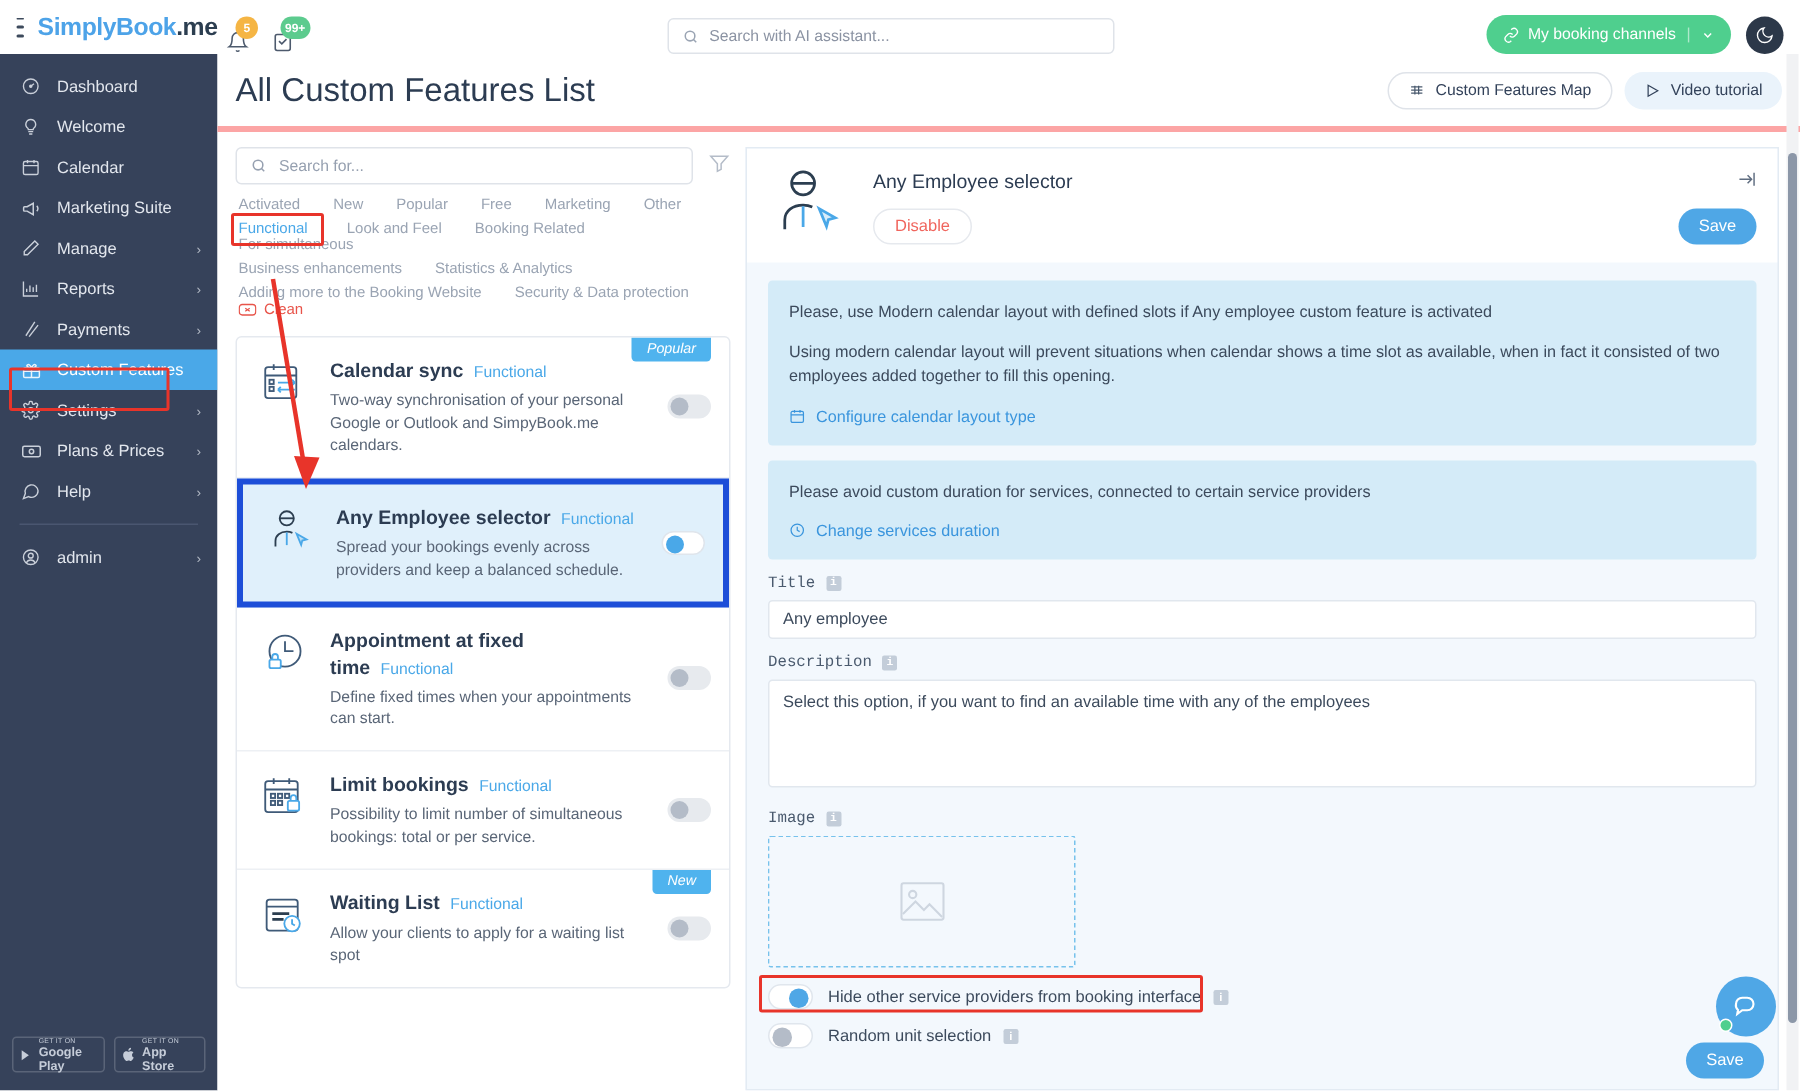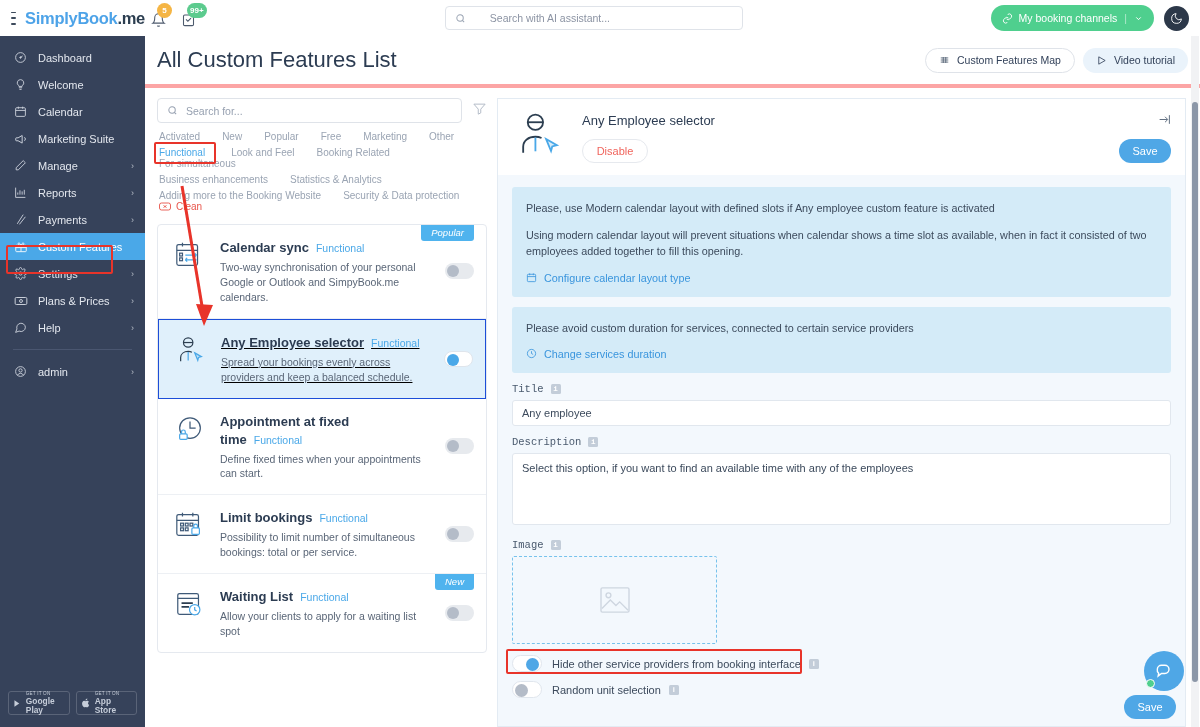--- a/index.html
+++ b/index.html
@@ -6,42 +6,42 @@
   html, body {
     width: 1200px; height: 727px;
     font-family: "Liberation Sans", sans-serif;
     background: #ffffff; overflow: hidden;
   }
   .app { position: relative; width: 1200px; height: 727px; display: flex; flex-direction: column; }
 
   
   .topbar {
     height: 36px; min-height: 36px; background: #fff;
-    display: flex; align-items: center; position: relative; z-index: 20;
+    display: flex; align-items: flex-end; position: relative; z-index: 20;
   }
   .topbar-left { width: 145px; display: flex; align-items: center; gap: 9px; padding-left: 11px; height: 36px; }
   .hamburger { width: 17px; height: 13px; display: flex; flex-direction: column; justify-content: space-between; cursor: pointer; }
   .hamburger i { display: block; height: 1.6px; background: #3d4a5c; border-radius: 1px; }
   .brand { font-size: 16.5px; font-weight: 700; letter-spacing: -.3px; white-space: nowrap; }
   .brand .b1 { color: #4da3e8; }
   .brand .b2 { color: #2c3e50; }
   .topbar-icons { display: flex; align-items: center; gap: 12px; padding-left: 4px; position: relative; }
   .tb-ic { position: relative; width: 18px; height: 20px; display: flex; align-items: flex-end; justify-content: center; cursor: pointer; }
   .badge {
     position: absolute; top: -5px; left: 8px; min-width: 15px; height: 15px;
     border-radius: 8px; color: #fff; font-size: 8px; font-weight: 700;
     display: flex; align-items: center; justify-content: center; padding: 0 3px;
   }
   .badge.amber { background: #f5b544; }
   .badge.green { background: #5ccb8e; }
 
   .topsearch-wrap { flex: 1; display: flex; justify-content: center; }
   .topsearch {
     width: 298px; height: 24px; border: 1px solid #dfe3e9; border-radius: 4px;
-    display: flex; align-items: center; gap: 24px; padding: 0 9px; background: #fff;
+    display: flex; align-items: center; gap: 7px; padding: 0 9px; background: #fff;
   }
   .topsearch .ph { font-size: 10.5px; color: #8b93a3; }
 
   .topbar-right { display: flex; align-items: center; gap: 10px; padding-right: 11px; }
   .btn-channels {
     height: 26px; background: #4fcf8e; border-radius: 14px; color: #fff;
     font-size: 10.5px; display: flex; align-items: center; padding: 0 11px; gap: 6px; cursor: pointer; white-space: nowrap;
   }
   .btn-channels .sep { opacity: .55; padding: 0 1px; }
   .theme-btn {
@@ -109,21 +109,21 @@
 
   .cards {
     border: 1px solid #e5e9ef; border-radius: 4px; background: #fff;
     overflow: hidden; margin-top: 3px;
   }
   .card {
     position: relative; display: flex; align-items: flex-start; gap: 11px;
     padding: 13px 12px 13px 13px; border-bottom: 1px solid #edf0f4; min-height: 68px; cursor: pointer;
   }
   .card:last-child { border-bottom: none; }
-  .card.selected { background: #e0f0fb; border: 1px solid #1d4ed8; text-decoration: underline; }
+  .card.selected { background: #e0f0fb; border: 4px solid #1d4ed8; }
   .card .cic { width: 38px; min-width: 38px; display: flex; align-items: center; justify-content: center; padding-top: 2px; }
   .card .ctxt { flex: 1; min-width: 0; padding-right: 4px; }
   .card .ctitle { font-size: 13px; font-weight: 700; color: #2c3c52; display: inline; }
   .card .ctag { font-size: 10.5px; color: #4aa8e8; margin-left: 7px; }
   .card .cdesc { font-size: 10.5px; color: #5a6677; line-height: 1.42; margin-top: 4px; }
   .corner-badge {
     position: absolute; top: 0; right: 12px; background: #4fb3ee; color: #fff;
     font-size: 9.5px; font-style: italic; padding: 2px 10px 3px 10px; border-radius: 0 0 3px 3px;
   }
   .toggle { width: 29px; min-width: 29px; height: 16px; border-radius: 9px; background: #e7eaee; position: relative; align-self: center; }

